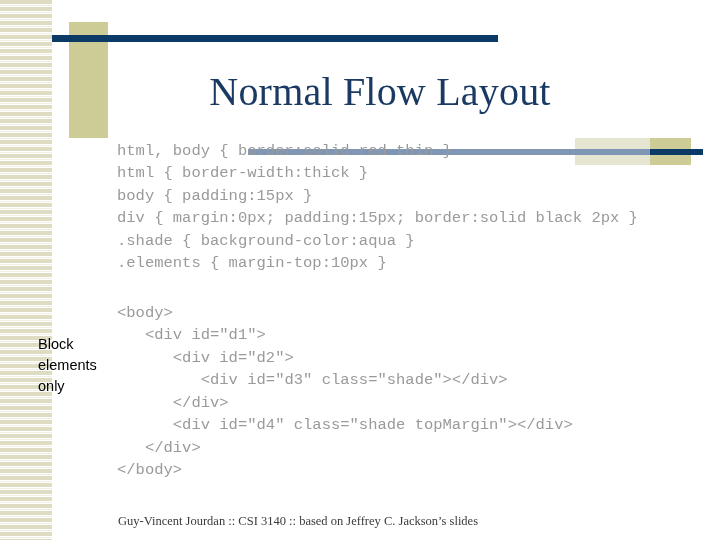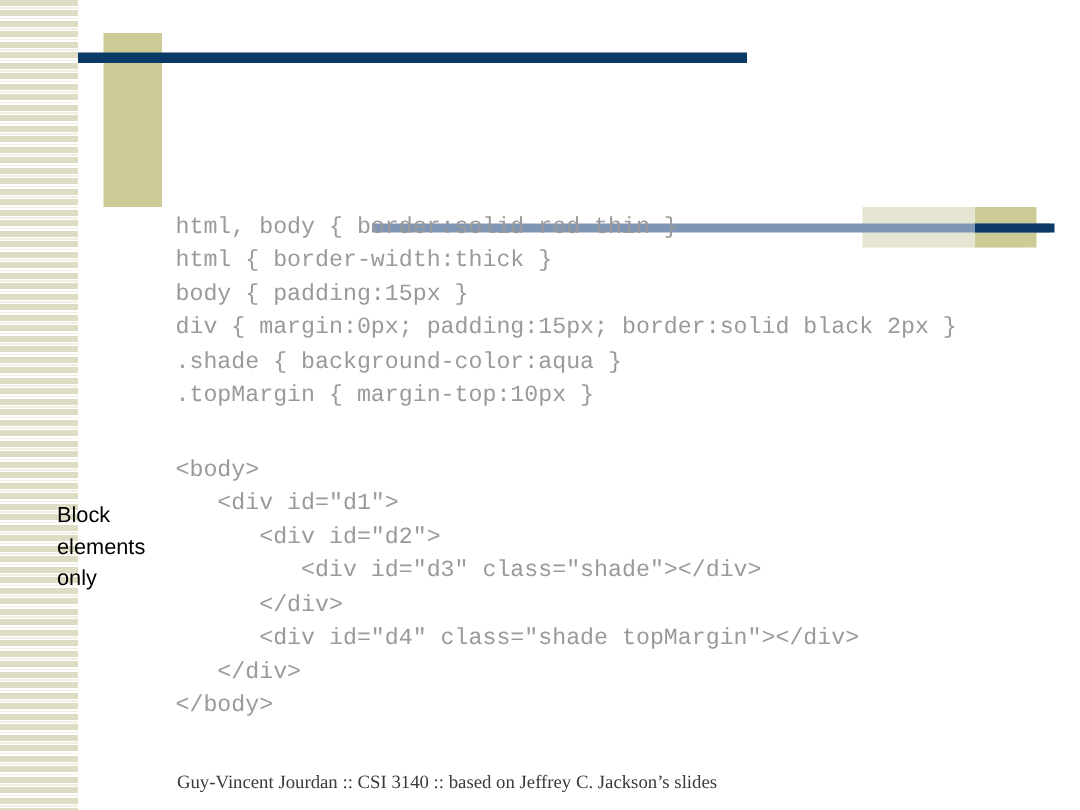--- a/index.html
+++ b/index.html
@@ -150,27 +150,28 @@
   <div id="stripe-band"></div>
 
   <div id="khaki-block-top"></div>
   <div id="navy-bar-top"></div>
 
   <div id="cream-block-mid"></div>
   <div id="khaki-block-mid"></div>
   <div id="steel-bar-mid"></div>
   <div id="navy-bar-mid"></div>
 
+  <h1 id="title">Normal Flow Layout</h1>
 
   <pre class="code-block" id="css-code">html, body { border:solid red thin }
 html { border-width:thick }
 body { padding:15px }
 div { margin:0px; padding:15px; border:solid black 2px }
 .shade { background-color:aqua }
-.topMargin { margin-top:10px }</pre>
+.elements { margin-top:10px }</pre>
 
   <div id="annotation">Block
 elements
 only</div>
 
   <pre class="code-block" id="html-code">&lt;body&gt;
    &lt;div id="d1"&gt;
       &lt;div id="d2"&gt;
          &lt;div id="d3" class="shade"&gt;&lt;/div&gt;
       &lt;/div&gt;

